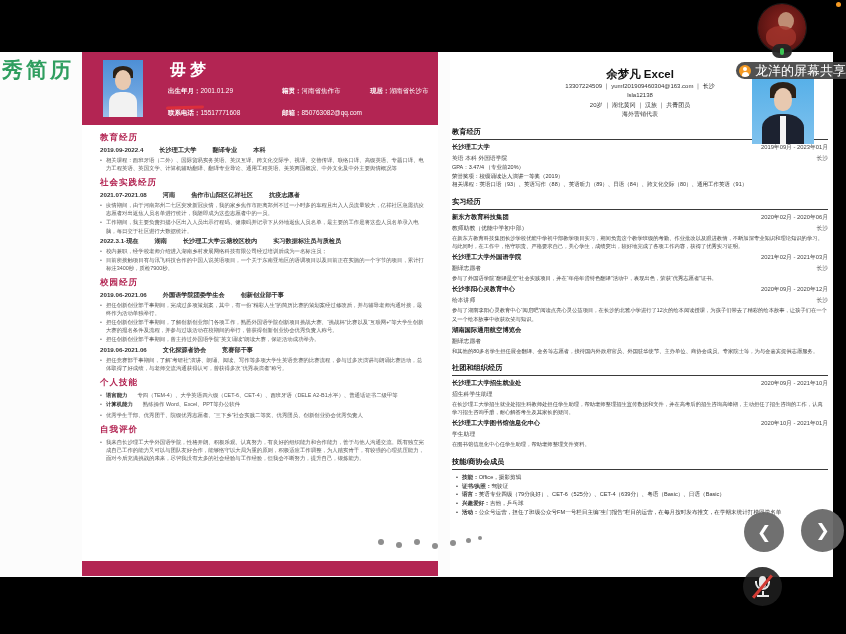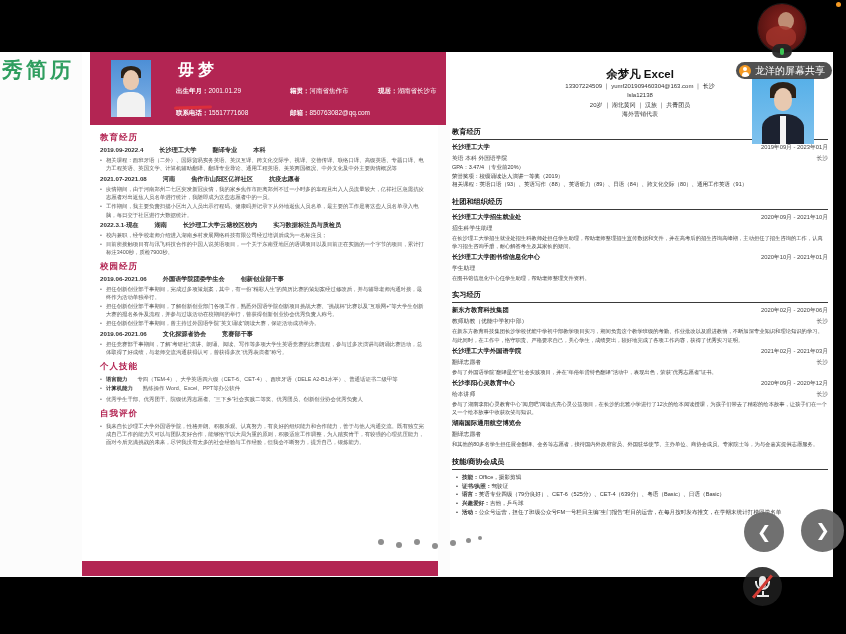--- a/index.html
+++ b/index.html
@@ -4,21 +4,21 @@
 <style>
   html,body{margin:0;padding:0;background:#000;}
   body{width:846px;height:634px;position:relative;overflow:hidden;
        font-family:"Liberation Sans","DejaVu Sans",sans-serif;}
   
   #stage{position:absolute;left:0;top:52px;width:833px;height:525px;background:#fcfcfc;}
   .corner-label{position:absolute;left:2px;top:4px;font-size:21px;font-weight:bold;
        color:#2f9e5f;letter-spacing:3px;}
   
   #left-page{position:absolute;left:82px;top:0;width:356px;height:525px;background:#fff;}
-  #l-header{position:absolute;left:8px;top:0;width:100%;height:73px;background:#b32553;}
+  #l-header{position:absolute;left:0;top:0;width:100%;height:73px;background:#b32553;}
   #l-photo{position:absolute;left:21px;top:8px;width:40px;height:57px;
        background:linear-gradient(180deg,#4d8fd6 0%,#6ea5e0 60%,#9dc0ea 100%);overflow:hidden;}
   .photo-face{position:absolute;left:12px;top:10px;width:16px;height:20px;border-radius:50% 50% 45% 45%;background:#e8c9b0;}
   .photo-hair{position:absolute;left:10px;top:6px;width:20px;height:12px;border-radius:50% 50% 0 0;background:#2b2118;}
   .photo-shirt{position:absolute;left:6px;top:32px;width:28px;height:26px;border-radius:40% 40% 0 0;background:#f2f2f2;}
   .photo-suit{position:absolute;left:4px;top:34px;width:32px;height:24px;border-radius:45% 45% 0 0;background:#20242e;}
   #l-name{position:absolute;left:88px;top:8px;color:#fff;font-size:16px;font-weight:bold;letter-spacing:4px;}
   .l-field{position:absolute;font-size:6.5px;color:#ffffff;white-space:nowrap;}
   .l-field .lab{font-weight:bold;}
   .f1{left:86px;top:35px;} .f2{left:200px;top:35px;} .f3{left:288px;top:35px;}
@@ -64,21 +64,21 @@
   .cam-blob1{position:absolute;left:20px;top:8px;width:16px;height:18px;border-radius:50%;background:#c9a084;opacity:.85;}
   .cam-blob2{position:absolute;left:8px;top:22px;width:30px;height:22px;border-radius:45%;background:#a3342c;opacity:.8;}
   #mic-on-badge{position:absolute;left:772px;top:44px;width:20px;height:14px;border-radius:7px;
        background:rgba(35,35,35,.92);display:flex;align-items:center;justify-content:center;}
   .gmic-body{width:4px;height:7px;background:#3bc553;border-radius:2px;}
   #share-pill{position:absolute;left:736px;top:62px;height:17px;display:flex;align-items:center;
        gap:4px;background:rgba(66,66,66,.92);border-radius:9px;padding:0 7px 0 3px;}
   #share-person{width:12px;height:12px;border-radius:50%;background:#f59a23;position:relative;overflow:hidden;}
   .sp-head{position:absolute;left:4px;top:2px;width:4px;height:4px;border-radius:50%;background:#fff;}
   .sp-body{position:absolute;left:2.5px;top:7px;width:7px;height:5px;border-radius:4px 4px 0 0;background:#fff;}
-  #share-text{color:#fff;font-size:10px;white-space:nowrap;}
+  #share-text{color:#fff;font-size:13px;white-space:nowrap;}
   #corner-dot{position:absolute;left:836px;top:2px;width:5px;height:5px;border-radius:50%;background:#f59a23;}
   .nav-btn{position:absolute;border-radius:50%;background:rgba(104,104,104,.95);display:flex;
        align-items:center;justify-content:center;color:#fff;}
   #nav-prev{left:744px;top:512px;width:40px;height:40px;}
   #nav-next{left:801px;top:509px;width:43px;height:43px;}
   .chev{font-size:17px;font-weight:bold;line-height:1;}
   #mute-btn{position:absolute;left:743px;top:567px;width:39px;height:39px;border-radius:50%;
        background:rgba(30,30,30,.88);}
   .mmic-body{position:absolute;left:16px;top:9px;width:7px;height:12px;border-radius:3.5px;background:#e8e8e8;}
   .mmic-arc{position:absolute;left:12px;top:14px;width:15px;height:9px;border:2px solid #e8e8e8;
@@ -127,20 +127,21 @@
             <span>长沙理工大学</span>
             <span>翻译专业</span>
             <span>本科</span>
           </div>
           <div class="l-bullet">
             <span class="l-dot">•</span>
             <span class="l-btext">相关课程：西班牙语（二外）、国际贸易实务英语、英汉互译、跨文化交际学、视译、交替传译、联络口译、高级英语、专题口译、电力工程英语、英国文学、计算机辅助翻译、翻译专业导论、通用工程英语、美英两国概况、中外文化及中外主要舆情概况等</span>
           </div>
         </div>
         <div class="l-sec">
+          <div class="l-sec-title">社会实践经历</div>
           <div class="l-entry-heading">
             <span>2021.07-2021.08</span>
             <span>河南</span>
             <span>焦作市山阳区亿祥社区</span>
             <span>抗疫志愿者</span>
           </div>
           <div class="l-bullet">
             <span class="l-dot">•</span>
             <span class="l-btext">疫情期间，由于河南郑州二七区突发新冠疫情，我的家乡焦作市距离郑州不过一小时多的车程且出入人员流量较大，亿祥社区急需抗疫志愿者对出返焦人员名单进行统计，我随即成为这些志愿者中的一员。</span>
           </div>
@@ -241,78 +242,78 @@
           </div>
           <div class="r-row">
             <span class="r-role">英语 本科 外国语学院</span>
             <span class="r-loc">长沙</span>
           </div>
           <div class="r-detail">GPA：3.47/4 （专业前20%）</div>
           <div class="r-detail">荣誉奖项：校级诵读达人演讲一等奖（2019）</div>
           <div class="r-detail">相关课程：英语口语（93）、英语写作（88）、英语听力（89）、日语（84）、跨文化交际（80）、通用工作英语（91）</div>
         </div>
         <div class="r-sec">
+          <div class="r-sec-title">实习经历</div>
+          <div class="r-row">
+            <span class="r-org">新东方教育科技集团</span>
+            <span class="r-date">2020年02月 - 2020年06月</span>
+          </div>
+          <div class="r-row">
+            <span class="r-role">教师助教（优能中学初中部）</span>
+            <span class="r-loc">长沙</span>
+          </div>
+          <div class="r-desc">在新东方教育科技集团长沙学校优能中学初中部教学项目实习，期间负责这个教学班级的考勤、作业批改以及跟进教情，不断加深专业知识和理论知识的学习。与此同时，在工作中，恪守职责、严格要求自己，关心学生，成绩突出，较好地完成了各项工作内容，获得了优秀实习证明。</div>
+          <div class="r-row">
+            <span class="r-org">长沙理工大学外国语学院</span>
+            <span class="r-date">2021年02月 - 2021年03月</span>
+          </div>
+          <div class="r-row">
+            <span class="r-role">翻译志愿者</span>
+            <span class="r-loc">长沙</span>
+          </div>
+          <div class="r-desc">参与了外国语学院“翻译星空”社会实践项目，并在“年俗年货特色翻译”活动中，表现出色，荣获“优秀志愿者”证书。</div>
+          <div class="r-row">
+            <span class="r-org">长沙李阳心灵教育中心</span>
+            <span class="r-date">2020年09月 - 2020年12月</span>
+          </div>
+          <div class="r-row">
+            <span class="r-role">绘本讲师</span>
+            <span class="r-loc">长沙</span>
+          </div>
+          <div class="r-desc">参与了湖南李阳心灵教育中心“阅启吧”阅读点亮心灵公益项目，在长沙的北雅小学进行了12次的绘本阅读授课，为孩子们带去了精彩的绘本故事，让孩子们在一个又一个绘本故事中收获欢笑与知识。</div>
+          <div class="r-row">
+            <span class="r-org">湖南国际通用航空博览会</span>
+            <span class="r-date"></span>
+          </div>
+          <div class="r-row">
+            <span class="r-role">翻译志愿者</span>
+            <span class="r-loc"></span>
+          </div>
+          <div class="r-desc">和其他的80多名学生担任展会翻译、会务等志愿者，接待国内外政府官员、外国驻华使节、主办单位、商协会成员、专家院士等，为与会嘉宾提供志愿服务。</div>
+        </div>
+        <div class="r-sec">
           <div class="r-sec-title">社团和组织经历</div>
           <div class="r-row">
             <span class="r-org">长沙理工大学招生就业处</span>
             <span class="r-date">2020年09月 - 2021年10月</span>
           </div>
           <div class="r-row">
             <span class="r-role">招生科学生助理</span>
             <span class="r-loc"></span>
           </div>
           <div class="r-desc">在长沙理工大学招生就业处招生科教师处担任学生助理，帮助老师整理招生宣传数据和文件，并在高考后的招生咨询高峰期，主动担任了招生咨询的工作，认真学习招生咨询手册，耐心解答考生及其家长的疑问。</div>
           <div class="r-row">
             <span class="r-org">长沙理工大学图书馆信息化中心</span>
             <span class="r-date">2020年10月 - 2021年01月</span>
           </div>
           <div class="r-row">
             <span class="r-role">学生助理</span>
             <span class="r-loc"></span>
           </div>
           <div class="r-desc">在图书馆信息化中心任学生助理，帮助老师整理文件资料。</div>
-        </div>
-        <div class="r-sec">
-          <div class="r-sec-title">实习经历</div>
-          <div class="r-row">
-            <span class="r-org">新东方教育科技集团</span>
-            <span class="r-date">2020年02月 - 2020年06月</span>
-          </div>
-          <div class="r-row">
-            <span class="r-role">教师助教（优能中学初中部）</span>
-            <span class="r-loc">长沙</span>
-          </div>
-          <div class="r-desc">在新东方教育科技集团长沙学校优能中学初中部教学项目实习，期间负责这个教学班级的考勤、作业批改以及跟进教情，不断加深专业知识和理论知识的学习。与此同时，在工作中，恪守职责、严格要求自己，关心学生，成绩突出，较好地完成了各项工作内容，获得了优秀实习证明。</div>
-          <div class="r-row">
-            <span class="r-org">长沙理工大学外国语学院</span>
-            <span class="r-date">2021年02月 - 2021年03月</span>
-          </div>
-          <div class="r-row">
-            <span class="r-role">翻译志愿者</span>
-            <span class="r-loc">长沙</span>
-          </div>
-          <div class="r-desc">参与了外国语学院“翻译星空”社会实践项目，并在“年俗年货特色翻译”活动中，表现出色，荣获“优秀志愿者”证书。</div>
-          <div class="r-row">
-            <span class="r-org">长沙李阳心灵教育中心</span>
-            <span class="r-date">2020年09月 - 2020年12月</span>
-          </div>
-          <div class="r-row">
-            <span class="r-role">绘本讲师</span>
-            <span class="r-loc">长沙</span>
-          </div>
-          <div class="r-desc">参与了湖南李阳心灵教育中心“阅启吧”阅读点亮心灵公益项目，在长沙的北雅小学进行了12次的绘本阅读授课，为孩子们带去了精彩的绘本故事，让孩子们在一个又一个绘本故事中收获欢笑与知识。</div>
-          <div class="r-row">
-            <span class="r-org">湖南国际通用航空博览会</span>
-            <span class="r-date"></span>
-          </div>
-          <div class="r-row">
-            <span class="r-role">翻译志愿者</span>
-            <span class="r-loc"></span>
-          </div>
-          <div class="r-desc">和其他的80多名学生担任展会翻译、会务等志愿者，接待国内外政府官员、外国驻华使节、主办单位、商协会成员、专家院士等，为与会嘉宾提供志愿服务。</div>
         </div>
         <div class="r-sec">
           <div class="r-sec-title">技能/商协会成员</div>
           <div class="r-bullet">
             <span class="r-bdot">•</span>
             <span class="r-btext"><span class="r-blabel">技能：</span>Office，摄影剪辑</span>
           </div>
           <div class="r-bullet">
             <span class="r-bdot">•</span>
             <span class="r-btext"><span class="r-blabel">证书/执照：</span>驾驶证</span>

